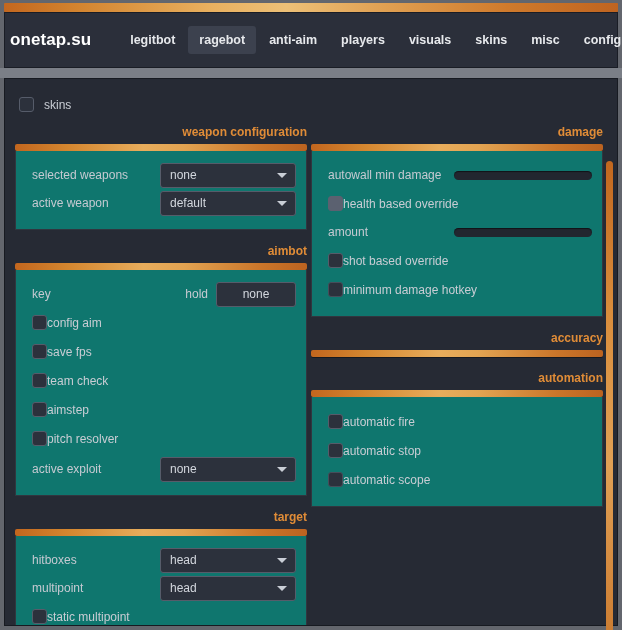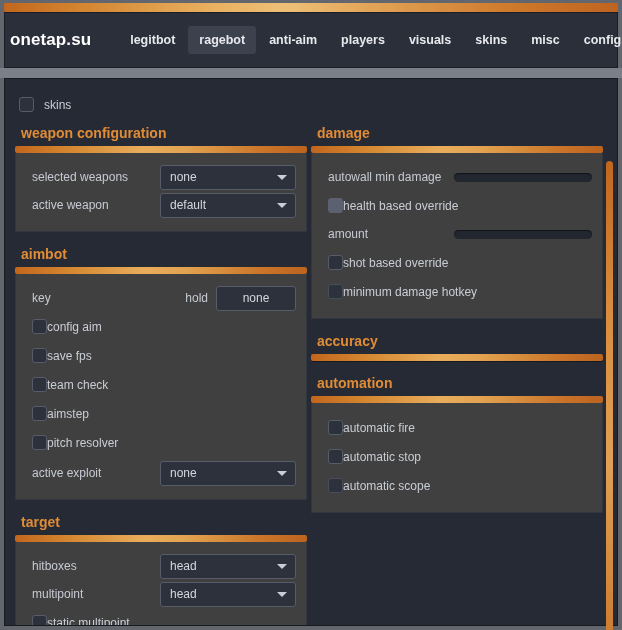--- a/index.html
+++ b/index.html
@@ -70,30 +70,31 @@
   .col-right{left:306px;}
 
   
   .enable-row{
     position:absolute;left:14px;top:18px;display:flex;align-items:center;gap:10px;
   }
 
   
   .section{margin-bottom:14px;}
   .sec-title{
-    color:#e08c37;font-size:14px;font-weight:bold;
+    color:#e08c37;font-size:12px;font-weight:bold;
     margin:0 0 5px 6px;
+    text-align:right;
   }
   .sec-bar{
     height:7px;border-radius:2px;
     background:linear-gradient(to right,#c2661e 0%,#d4862f 18%,#e8ad5c 44%,#e2a351 58%,#cb762a 84%,#bc6320 100%);
     box-shadow:0 1px 0 rgba(0,0,0,.4);
   }
   .sec-body{
-    background:#404040;
+    background:#0f766e;
     border:1px solid #31363f;
     border-top:none;
     padding:10px 10px 12px 10px;
     box-sizing:border-box;
     text-align:right;
   }
 
   
   .row{
     display:flex;align-items:center;justify-content:space-between;

